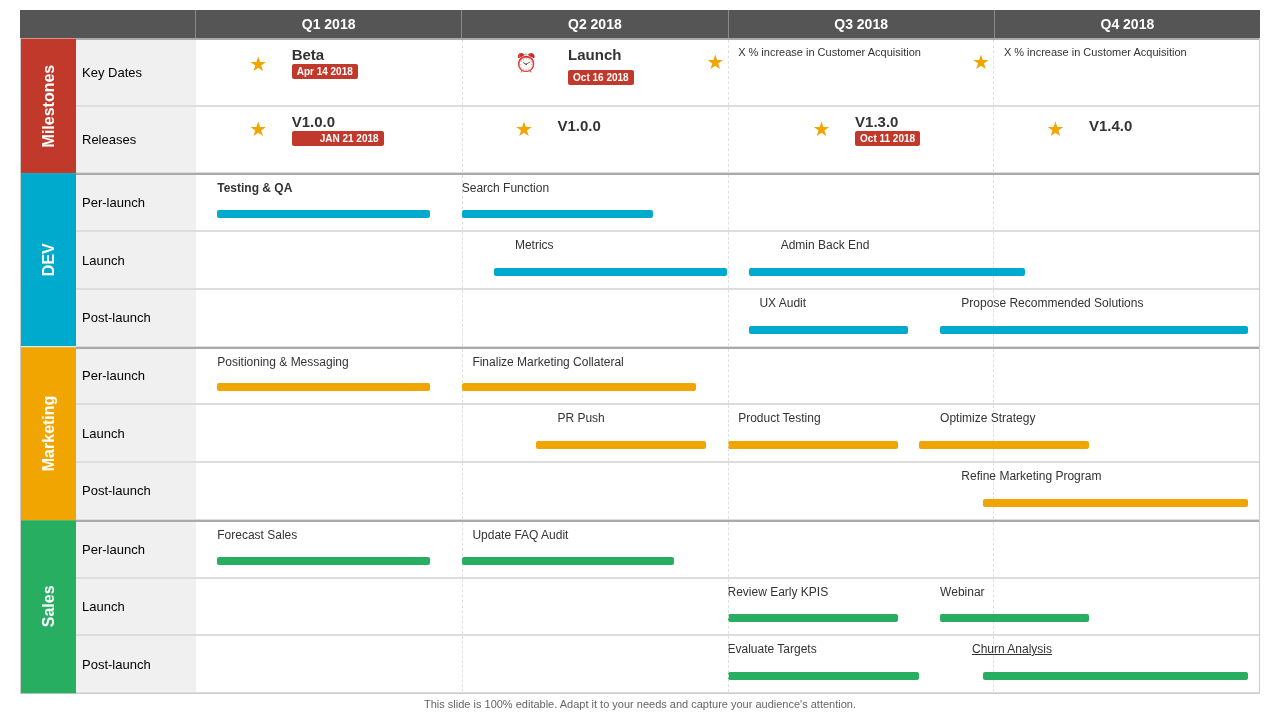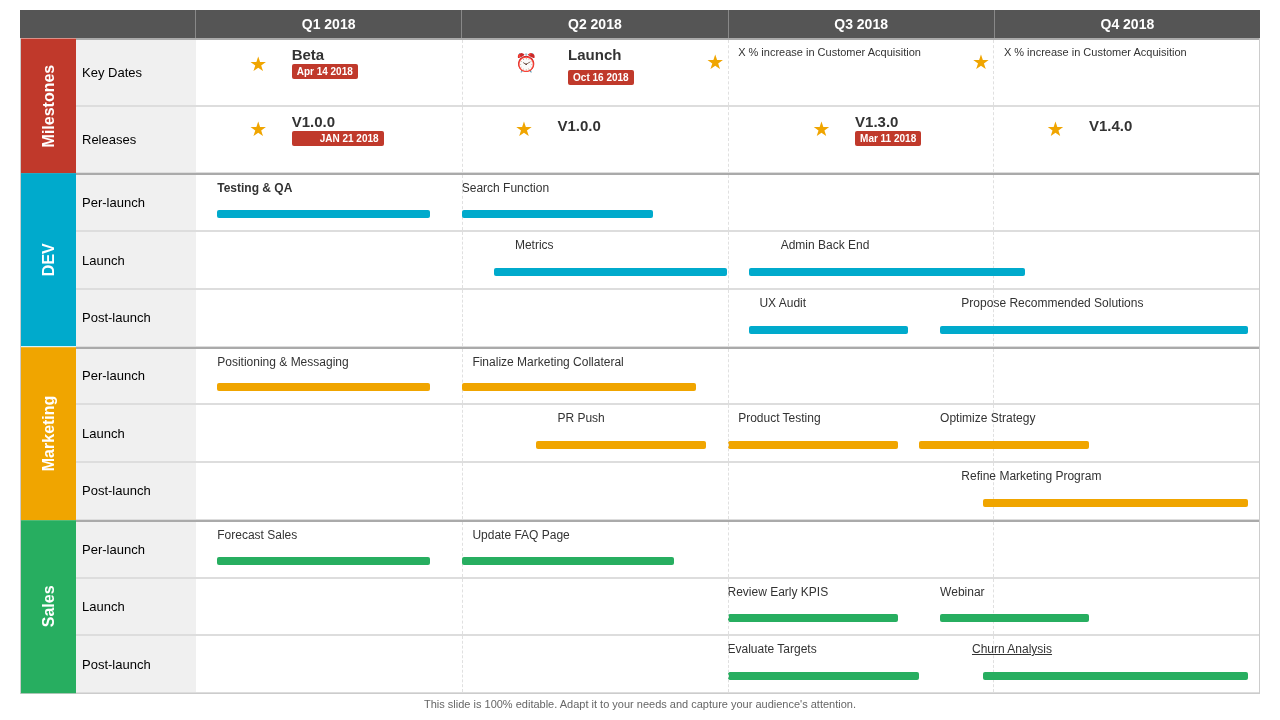--- a/index.html
+++ b/index.html
@@ -233,21 +233,21 @@
 
       <span class="star" style="left:5%; top:10px;">★</span>
       <span class="milestone-label" style="left:9%; top:6px;">V1.0.0</span>
       <span class="milestone-badge" style="left:9%; top:24px;padding-left:28px;">JAN 21  2018</span>
 
       <span class="star" style="left:30%; top:10px;">★</span>
       <span class="milestone-label" style="left:34%; top:10px;">V1.0.0</span>
 
       <span class="star" style="left:58%; top:10px;">★</span>
       <span class="milestone-label" style="left:62%; top:6px;">V1.3.0</span>
-      <span class="milestone-badge" style="left:62%; top:24px;">Mar 11 2018</span>
+      <span class="milestone-badge" style="left:62%; top:24px;">Oct 11 2018</span>
 
       <span class="star" style="left:80%; top:10px;">★</span>
       <span class="milestone-label" style="left:84%; top:10px;">V1.4.0</span>
     </div>
 
     <div class="section-label-cell dev-label" style="grid-row: span 3; background:#00aacc;">DEV</div>
 
     <div class="row-label-cell section-border-top">Per-launch</div>
     <div class="content-cell section-border-top" style="min-height:50px;">
       <div class="q3-line"></div>
@@ -304,21 +304,21 @@
       <div class="bar bar-yellow" style="left:74%; width:25%; bottom:12px;"></div>
     </div>
 
     <div class="section-label-cell sales-label" style="grid-row: span 3;">Sales</div>
 
     <div class="row-label-cell section-border-top">Per-launch</div>
     <div class="content-cell section-border-top" style="min-height:50px;">
       <div class="q3-line"></div>
       <span class="cell-label" style="left:2%; top:6px;">Forecast Sales</span>
       <div class="bar bar-green" style="left:2%; width:20%; bottom:12px;"></div>
-      <span class="cell-label" style="left:26%; top:6px;">Update FAQ Page</span>
+      <span class="cell-label" style="left:26%; top:6px;">Update FAQ Audit</span>
       <div class="bar bar-green" style="left:25%; width:20%; bottom:12px;"></div>
     </div>
 
     <div class="row-label-cell">Launch</div>
     <div class="content-cell" style="min-height:50px;">
       <div class="q3-line"></div>
       <span class="cell-label" style="left:50%; top:6px;">Review Early KPIS</span>
       <div class="bar bar-green" style="left:50%; width:16%; bottom:12px;"></div>
       <span class="cell-label" style="left:70%; top:6px;">Webinar</span>
       <div class="bar bar-green" style="left:70%; width:14%; bottom:12px;"></div>

